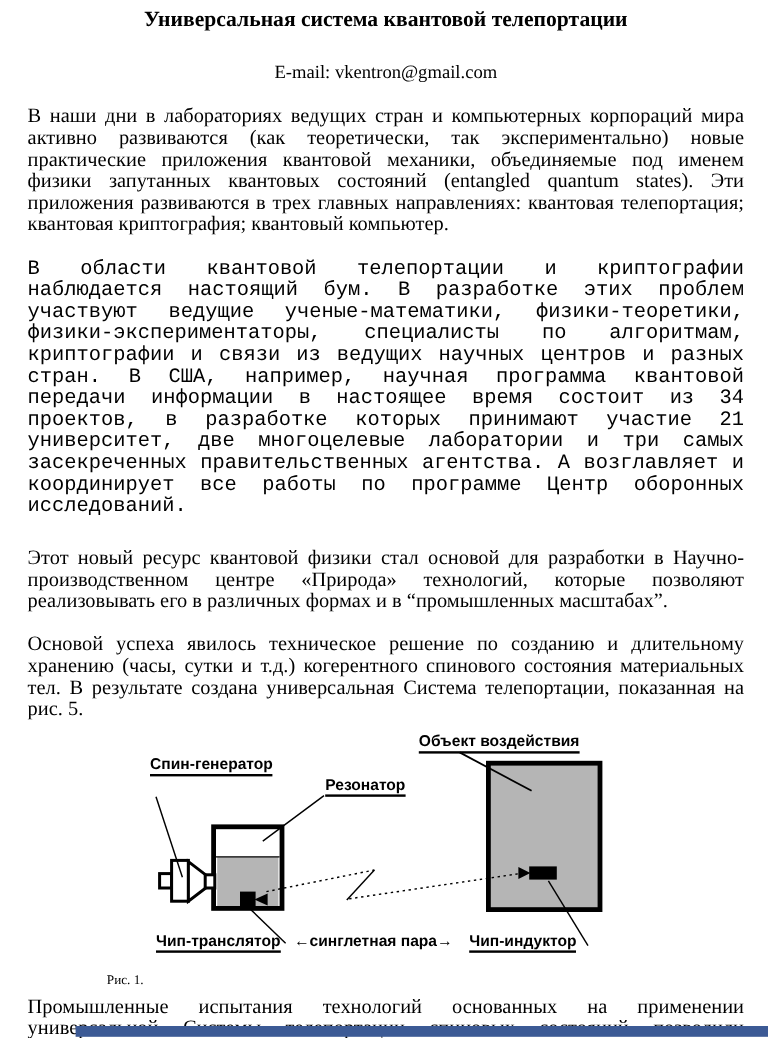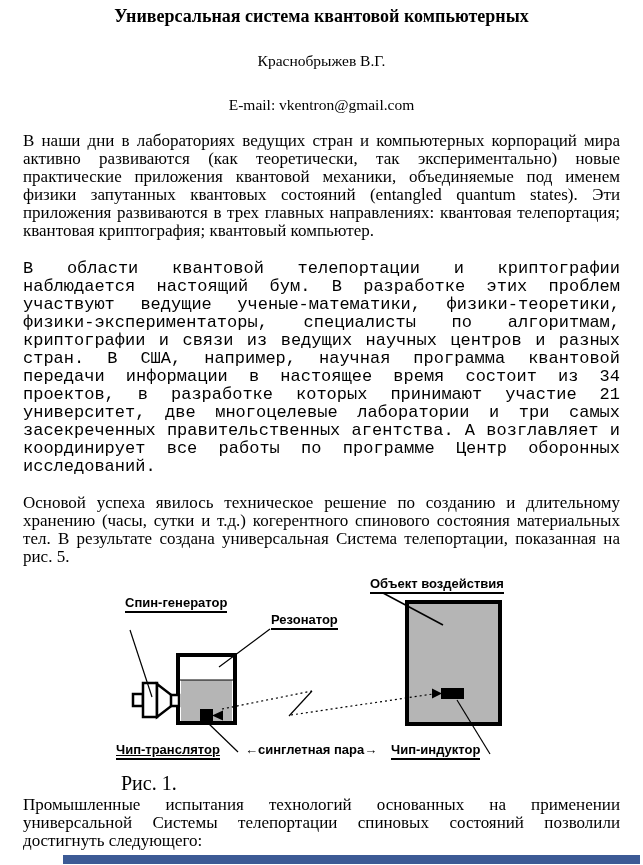--- a/index.html
+++ b/index.html
@@ -40,46 +40,46 @@
     position:absolute;
     font-family:"Liberation Sans", sans-serif;
     font-size:13px; font-weight:bold;
     line-height:14px; white-space:nowrap;
     border-bottom:2px solid #000;
     padding-bottom:1px;
   }
   .fig-label.no-underline { border-bottom:none; }
 
   .fig-caption {
-    margin:2px 0 0 98px;
-    font-size:20px; line-height:18px;
+    margin:2px 0 0 66px;
+    font-size:11px; line-height:18px;
   }
 
   .selection-bar {
     position:absolute;
     left:63px; top:855px;
     width:577px; height:9px;
   }
 </style>
 </head>
 <body>
 
 <div class="page">
   <div class="content">
 
-    <h1 class="doc-title">Универсальная система квантовой компьютерных</h1>
+    <h1 class="doc-title">Универсальная система квантовой телепортации</h1>
 
-    <div class="author-line">Краснобрыжев В.Г.</div>
 
     <div class="contact-block">
       <div>E-mail: vkentron@gmail.com</div>
     </div>
 
     <p class="para p1">В наши дни в лабораториях ведущих стран и компьютерных корпораций мира активно развиваются (как теоретически, так экспериментально) новые практические приложения квантовой механики, объединяемые под именем физики запутанных квантовых состояний (entangled quantum states). Эти приложения развиваются в трех главных направлениях: квантовая телепортация; квантовая криптография; квантовый компьютер.</p>
     <p class="para p2">В области квантовой телепортации и криптографии наблюдается настоящий бум. В разработке этих проблем участвуют ведущие ученые-математики, физики-теоретики, физики-экспериментаторы, специалисты по алгоритмам, криптографии и связи из ведущих научных центров и разных стран. В США, например, научная программа квантовой передачи информации в настоящее время состоит из 34 проектов, в разработке которых принимают участие 21 университет, две многоцелевые лаборатории и три самых засекреченных правительственных агентства. А возглавляет и координирует все работы по программе Центр оборонных исследований.</p>
+    <p class="para p3">Этот новый ресурс квантовой физики стал основой для разработки в Научно-производственном центре «Природа» технологий, которые позволяют реализовывать его в различных формах и в “промышленных масштабах”.</p>
     <p class="para p4">Основой успеха явилось техническое решение по созданию и длительному хранению (часы, сутки и т.д.) когерентного спинового состояния материальных тел. В результате создана универсальная Система телепортации, показанная на рис. 5.</p>
 
     <div class="figure">
       <svg width="643" height="195" viewBox="0 0 643 195">
 
         <rect x="407" y="25" width="93" height="122" stroke="#000" stroke-width="4" fill="#b5b5b5"></rect>
 
         <rect x="178" y="78" width="57" height="68" stroke="#000" stroke-width="4" fill="#ffffff"></rect>
         <rect x="181" y="103" width="51" height="41" fill="#b5b5b5"></rect>
         <line x1="180" y1="103" x2="233" y2="103" stroke="#000" stroke-width="1"></line>
@@ -99,24 +99,24 @@
         <line x1="312" y1="114" x2="289" y2="139" stroke="#000" stroke-width="1.2"></line>
         <line x1="291" y1="138" x2="433" y2="117" stroke="#000" stroke-width="1.2" stroke-dasharray="2 3"></line>
 
         <rect x="200" y="132" width="13" height="12" fill="#000"></rect>
         <polygon points="212,138.5 223,133.5 223,143.5" fill="#000"></polygon>
 
         <rect x="441" y="111" width="23" height="11" fill="#000"></rect>
         <polygon points="442,116.5 432,111.5 432,121.5" fill="#000"></polygon>
       </svg>
 
-      <div class="fig-label" style="left:370px; top:0px;text-align:center;">Объект воздействия</div>
+      <div class="fig-label" style="left:349px; top:0px;text-align:center;">Объект воздействия</div>
       <div class="fig-label" style="left:125px; top:19px;">Спин-генератор</div>
       <div class="fig-label" style="left:271px; top:36px;">Резонатор</div>
-      <div class="fig-label" style="left:116px; top:166px;text-decoration:underline;">Чип-транслятор</div>
+      <div class="fig-label" style="left:130px; top:166px;">Чип-транслятор</div>
       <div class="fig-label no-underline" style="left:245px; top:166px;">←синглетная пара→</div>
       <div class="fig-label" style="left:391px; top:166px;">Чип-индуктор</div>
     </div>
 
     <div class="fig-caption">Рис. 1.</div>
 
     <p class="para p5">Промышленные испытания технологий основанных на применении универсальной Системы телепортации спиновых состояний позволили достигнуть следующего:</p>
   </div>
 
   <div class="selection-bar" style="background: rgb(60, 90, 149);"></div>

